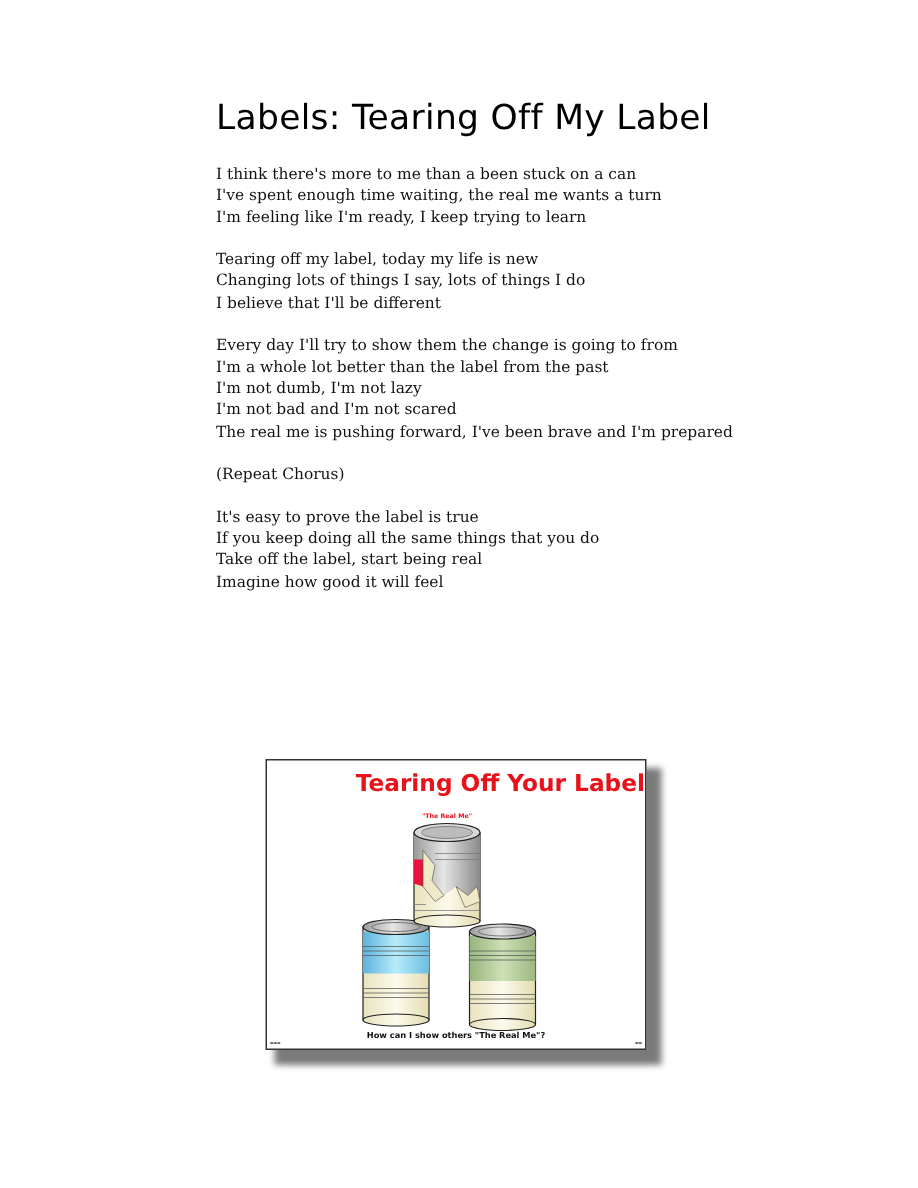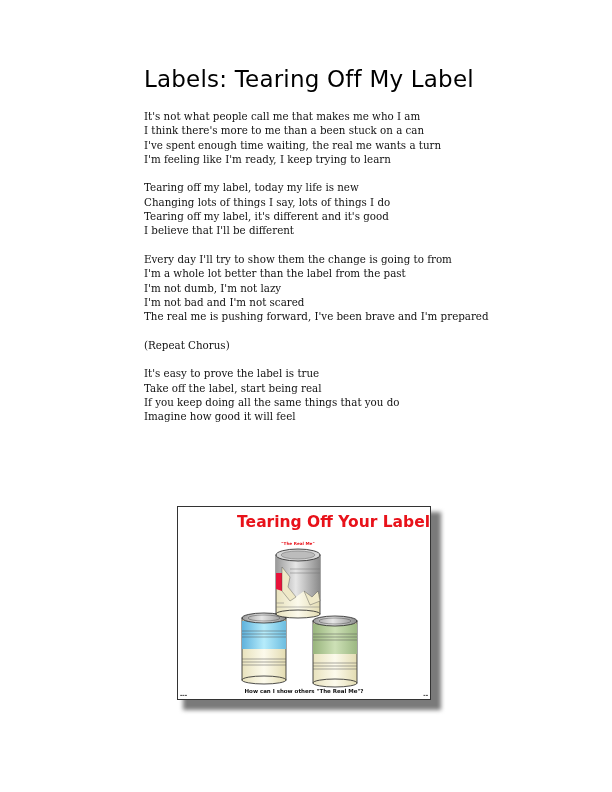--- a/index.html
+++ b/index.html
@@ -38,45 +38,43 @@
   .corner-r { position:absolute; right:2px; bottom:2px; font-family:"DejaVu Sans", sans-serif; font-size:2.5px; color:#333; }
   .cans { position:absolute; left:0; top:0; }
 </style>
 </head>
 <body>
 
 <div class="title">Labels: Tearing Off My Label</div>
 
 <div class="lyrics">
   <div class="stanza">
-    <span class="line">It's not what people call me that makes me who I am</span>
     <span class="line">I think there's more to me than a been stuck on a can</span>
     <span class="line">I've spent enough time waiting, the real me wants a turn</span>
     <span class="line">I'm feeling like I'm ready, I keep trying to learn</span>
   </div>
   <div class="stanza">
     <span class="line">Tearing off my label, today my life is new</span>
     <span class="line">Changing lots of things I say, lots of things I do</span>
-    <span class="line">Tearing off my label, it's different and it's good</span>
     <span class="line">I believe that I'll be different</span>
   </div>
   <div class="stanza">
     <span class="line">Every day I'll try to show them the change is going to from</span>
     <span class="line">I'm a whole lot better than the label from the past</span>
     <span class="line">I'm not dumb, I'm not lazy</span>
     <span class="line">I'm not bad and I'm not scared</span>
     <span class="line">The real me is pushing forward, I've been brave and I'm prepared</span>
   </div>
   <div class="stanza">
     <span class="line">(Repeat Chorus)</span>
   </div>
   <div class="stanza">
     <span class="line">It's easy to prove the label is true</span>
+    <span class="line">If you keep doing all the same things that you do</span>
     <span class="line">Take off the label, start being real</span>
-    <span class="line">If you keep doing all the same things that you do</span>
     <span class="line">Imagine how good it will feel</span>
   </div>
 </div>
 
 <div class="panel-shadow"></div>
 <div class="panel">
   <div class="panel-title">Tearing Off Your Label</div>
 
   <svg class="cans" width="254" height="194" viewBox="0 0 254 194">
     <defs>

